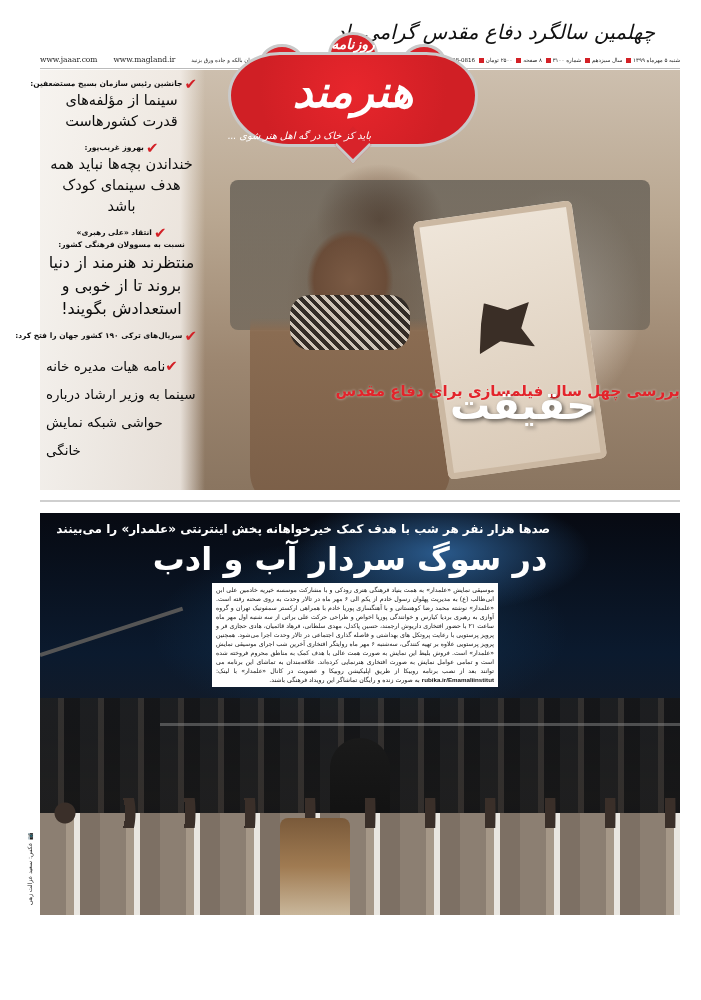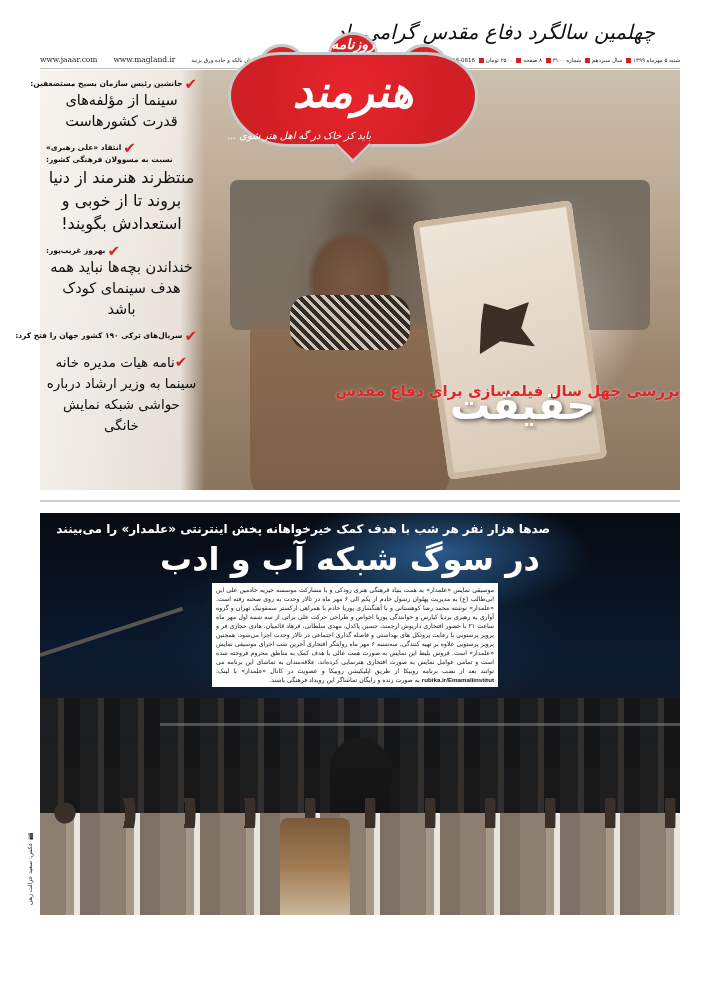--- a/index.html
+++ b/index.html
@@ -52,25 +52,25 @@
   .hero .scarf { position: absolute; left: 250px; top: 225px; width: 120px; height: 55px;
     background: repeating-linear-gradient(45deg, #2b2622 0 4px, #d8d0c4 4px 7px); border-radius: 20px; opacity: .9; }
 
   
   .teasers {
     position: absolute; top: 70px; left: 40px; width: 165px; height: 420px;
     background: linear-gradient(90deg, rgba(250,248,245,.92) 0%, rgba(245,240,235,.85) 85%, rgba(240,235,228,0) 100%);
     direction: rtl; padding: 8px 8px 0 6px;
   }
   .teaser { margin-bottom: 10px; text-align: center; }
-  .teaser .kicker { font-size: 7.5px; font-weight: bold; text-align: left; line-height: 12px; white-space: nowrap; }
+  .teaser .kicker { font-size: 7.5px; font-weight: bold; text-align: center; line-height: 12px; white-space: nowrap; }
   .teaser .kicker .check { color: #d32026; font-size: 15px; font-weight: bold; vertical-align: middle; margin-left: 2px; }
   .teaser .title { font-size: 14.5px; font-weight: normal; line-height: 21px; color: #0c0c0c; }
   .teaser.big .title { font-size: 16px; line-height: 23px; }
-  .teaser.last .title { font-size: 13.5px; line-height: 21px; text-align: center; }
+  .teaser.last .title { font-size: 13.5px; line-height: 28px; text-align: left; }
 
   
   .logo {
     position: absolute; top: 32px; left: 228px; width: 250px; height: 130px;
   }
   .logo .body {
     position: absolute; left: 0; top: 20px; width: 250px; height: 95px;
     background: radial-gradient(circle at 50% 40%, #e8262c 0%, #d01f25 70%);
     border: 3px solid #c9c9c9; border-radius: 60px 60px 70px 70px / 50px 50px 60px 60px;
   }
@@ -180,28 +180,28 @@
   <div class="door">
       <div class="hole"></div>
     </div>
 </div>
 
 <div class="teasers">
   <div class="teaser">
     <div class="kicker"><span class="check">✔</span><span>جانشین رئیس سازمان بسیج مستضعفین:</span></div>
     <div class="title">سینما از مؤلفه‌های قدرت کشورهاست</div>
   </div>
+  <div class="teaser">
+    <div class="kicker"><span class="check">✔</span><span>بهروز غریب‌پور:</span></div>
+    <div class="title">خنداندن بچه‌ها نباید همه هدف سینمای کودک باشد</div>
+  </div>
   <div class="teaser big">
     <div class="kicker"><span class="check">✔</span><span>انتقاد «علی رهبری»</span></div>
     <div class="kicker">نسبت به مسوولان فرهنگی کشور:</div>
     <div class="title">منتظرند هنرمند از دنیا بروند تا از خوبی و استعدادش بگویند!</div>
-  </div>
-  <div class="teaser">
-    <div class="kicker"><span class="check">✔</span><span>بهروز غریب‌پور:</span></div>
-    <div class="title">خنداندن بچه‌ها نباید همه هدف سینمای کودک باشد</div>
   </div>
   <div class="teaser">
     <div class="kicker"><span class="check">✔</span><span>سریال‌های ترکی ۱۹۰ کشور جهان را فتح کرد:</span></div>
   </div>
   <div class="teaser last">
     <div class="title"><span class="check" style="color:#d32026;font-size:15px">✔</span><span>نامه هیات مدیره خانه سینما به وزیر ارشاد درباره حواشی شبکه نمایش خانگی</span></div>
   </div>
 </div>
 
 <div class="logo">
@@ -226,21 +226,21 @@
   <div class="crane"></div>
   <div class="orchestra"></div>
   <div class="stand-rail"></div>
   <div class="conductor"></div>
   <div class="dancers"></div>
   <div class="dancer-heads"></div>
   <div class="lead"></div>
 </div>
 
 <div class="concert-kicker">صدها هزار نفر هر شب با هدف کمک خیرخواهانه پخش اینترنتی «علمدار» را می‌بینند</div>
-<div class="concert-title">در سوگ شبکه آب و ادب</div>
+<div class="concert-title">در سوگ سردار آب و ادب</div>
 <div class="concert-body">
   <span>موسیقی نمایش «علمدار» به همت بنیاد فرهنگی هنری رودکی و با مشارکت موسسه خیریه خادمین علی ابن ابی‌طالب (ع) به مدیریت پهلوان رسول خادم از یکم الی ۶ مهر ماه در تالار وحدت به روی صحنه رفته است. «علمدار» نوشته محمد رضا کوهستانی و با آهنگسازی پوریا خادم با همراهی ارکستر سمفونیک تهران و گروه آوازی به رهبری بردیا کیارس و خوانندگی پوریا اخواص و طراحی حرکت علی براتی از سه شنبه اول مهر ماه ساعت ۲۱ با حضور افتخاری داریوش ارجمند، حسین پاکدل، مهدی سلطانی، فرهاد قائمیان، هادی حجازی فر و پرویز پرستویی با رعایت پروتکل های بهداشتی و فاصله گذاری اجتماعی در تالار وحدت اجرا می‌شود. همچنین پرویز پرستویی علاوه بر تهیه کنندگی، سه‌شنبه ۶ مهر ماه روایتگر افتخاری آخرین شب اجرای موسیقی نمایش «علمدار» است. فروش بلیط این نمایش به صورت همت عالی با هدف کمک به مناطق محروم فروخته شده است و تمامی عوامل نمایش به صورت افتخاری هنرنمایی کرده‌اند. علاقه‌مندان به تماشای این برنامه می توانند بعد از نصب برنامه روبیکا از طریق اپلیکیشن روبیکا و عضویت در کانال «علمدار» با لینک:</span>
   <span class="link">rubika.ir/Emamaliinstitut</span>
   <span>به صورت زنده و رایگان تماشاگر این رویداد فرهنگی باشند.</span>
 </div>
 
 <div class="photo-credit">
   <span>📷</span>
   <span>عکس: سعید عزالت زهی</span>
 </div>

